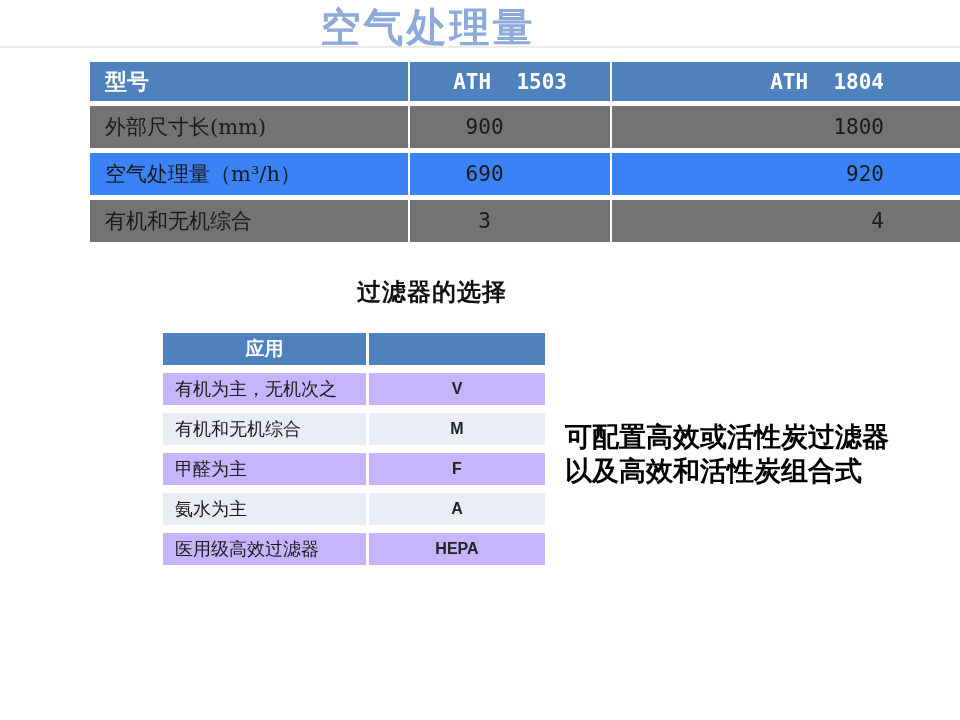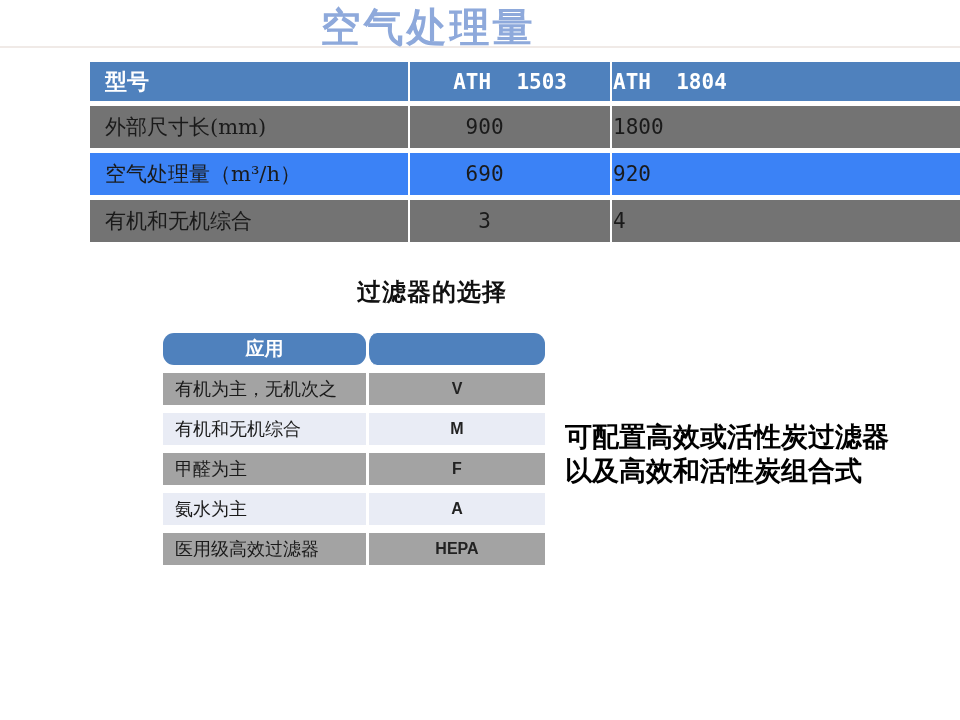--- a/index.html
+++ b/index.html
@@ -23,37 +23,37 @@
 
   
   table{border-collapse:separate;}
   .t1{position:absolute;left:90px;top:57px;border-spacing:0 5px;}
   .t1 th,.t1 td{margin:0;vertical-align:middle;}
   .t1 th{background:#4F81BD;color:#ffffff;height:37px;font-weight:700;}
   .t1 td{height:40px;}
   .t1 .c1{width:325px;text-align:left;padding-left:15px;font-size:21px;}
   .t1 th.c1{font-size:22px;}
   .t1 .c2{width:156px;text-align:center;}
-  .t1 .c3{width:288px;text-align:left;padding-right:76px;}
+  .t1 .c3{width:288px;text-align:right;padding-right:76px;}
   .t1 td.c2{padding-right:52px;}
   .t1 th.c2,.t1 th.c3{font-size:21px;font-weight:700;}
   .t1 td.c2,.t1 td.c3{font-size:21px;}
   .t1 .c2,.t1 .c3{border-left:2px solid #ffffff;}
   .t1 tr.dark td{background:#737373;}
   .t1 tr.light td{background:#3b82f6;margin-top:36px;}
 
   
   .t2{position:absolute;left:163px;top:325px;border-spacing:0 8px;}
-  .t2 th{background:#4F81BD;color:#ffffff;height:30px;font-weight:700;font-size:19px;text-align:center;border-radius:11px;}
+  .t2 th{background:#4F81BD;color:#ffffff;height:30px;font-weight:700;font-size:19px;text-align:center;}
   .t2 td{height:30px;}
   .t2 .f1{width:190px;}
   .t2 .f2{width:174px;border-left:3px solid #ffffff;}
   .t2 td.f1{text-align:left;padding-left:12px;font-size:18px;}
   .t2 td.f2{text-align:center;font-size:16px;font-weight:600;color:#222222;}
-  .t2 tr.dark td{background:#a3a3a3;}
+  .t2 tr.dark td{background:#c4b5fd;}
   .t2 tr.light td{background:#E9ECF5;}
 
   .subtitle{
     position:absolute;left:0;top:277px;width:864px;text-align:center;
     font-size:24px;line-height:30px;font-weight:700;color:#111111;letter-spacing:1px;
   }
 
   .note{
     position:absolute;left:565px;top:420px;width:330px;
     font-size:27px;line-height:34px;font-weight:700;color:#000000;

